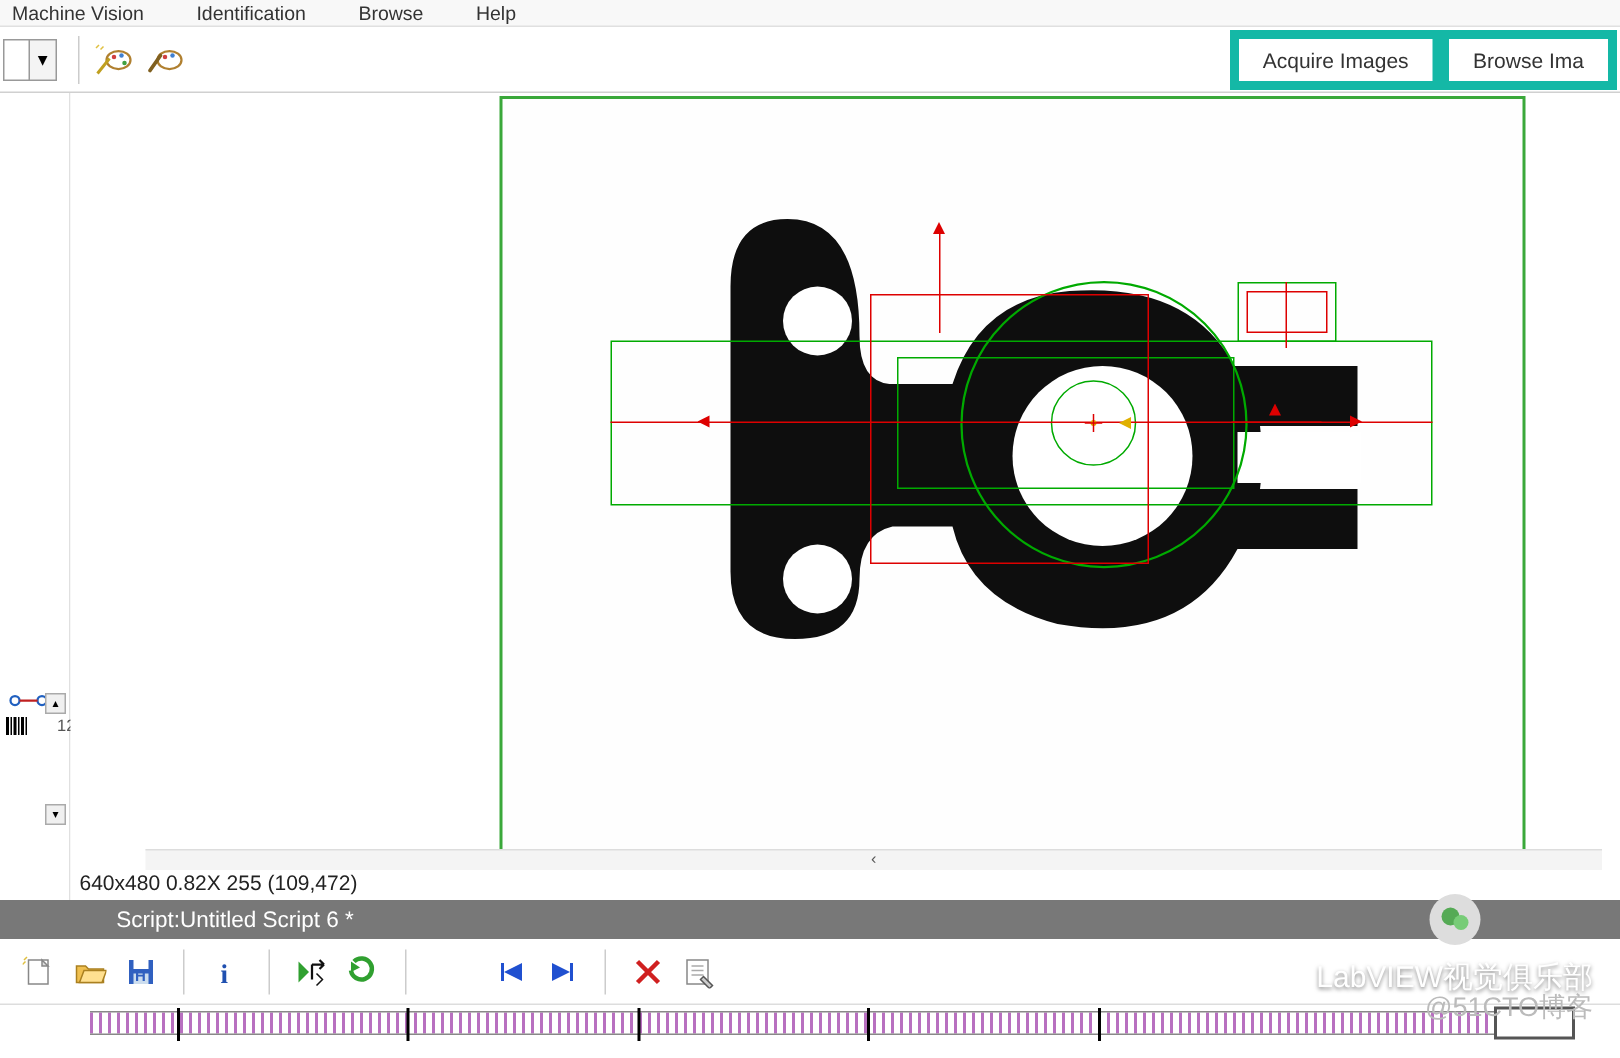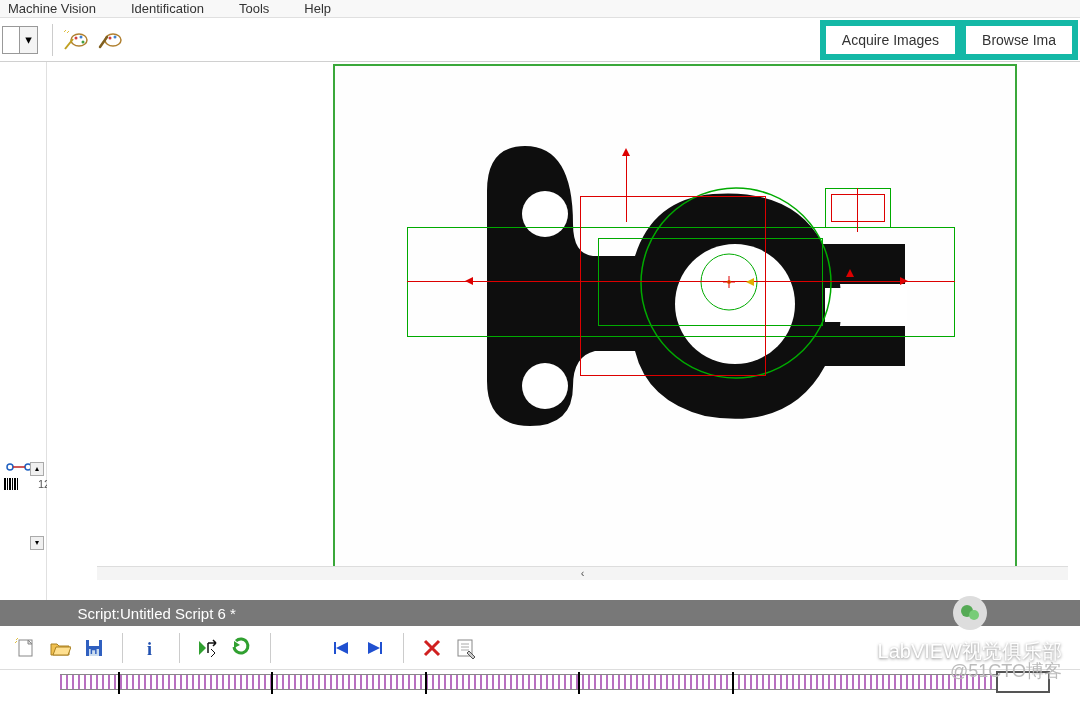--- a/index.html
+++ b/index.html
@@ -50,21 +50,21 @@
 .watermark { position: absolute; right: 18px; bottom: 40px; display: flex; align-items: center; gap: 8px; color: #fff; font-size: 20px; text-shadow: 0 1px 3px rgba(0,0,0,0.5); pointer-events: none; flex-direction: column; }
 .wm-circle { width: 34px; height: 34px; border-radius: 50%; background: #ddd; display: flex; align-items: center; justify-content: center; }
 .wm-sub { position: absolute; right: 18px; bottom: 22px; color: #bbb; font-size: 18px; }
 </style>
 </head>
 <body>
 
 <div class="menubar">
   <span>Machine Vision</span>
   <span>Identification</span>
-  <span>Tools</span>
+  <span>Browse</span>
   <span>Help</span>
 </div>
 
 <div class="toolbar">
   <div class="dropdown">
     <div class="dd-box"></div>
     <div class="dd-arrow">▾</div>
   </div>
   <div class="tb-sep"></div>
   <div class="tb-icon">
@@ -188,20 +188,21 @@
       <svg style="position:absolute; left:388px; top:210px;" width="12" height="12">
           <circle cx="6" cy="6" r="2" fill="#e0b000"></circle>
           <line x1="6" y1="0" x2="6" y2="12" stroke="#d00"></line>
           <line x1="0" y1="6" x2="12" y2="6" stroke="#d00"></line>
         </svg>
       <svg style="position:absolute; left:411px; top:210px;" width="12" height="12">
           <path d="M0 6 L8 2 L8 10 Z" fill="#e0b000"></path>
         </svg>
     </div>
 
+    <div class="status" style="position:absolute; left:2px; bottom:0;">640x480 0.82X 255   (109,472)</div>
     <div class="hscroll" style="position:absolute; left:50px; bottom:20px; right:12px;">‹</div>
   </div>
 </div>
 
 <div class="script-bar">
   <span class="title">Script:</span>
   <span>Untitled Script 6 *</span>
 </div>
 
 <div class="script-toolbar">

